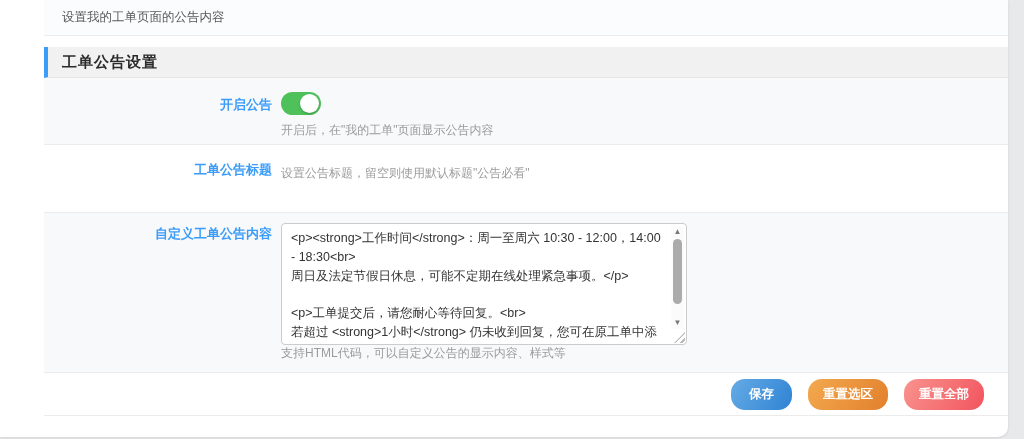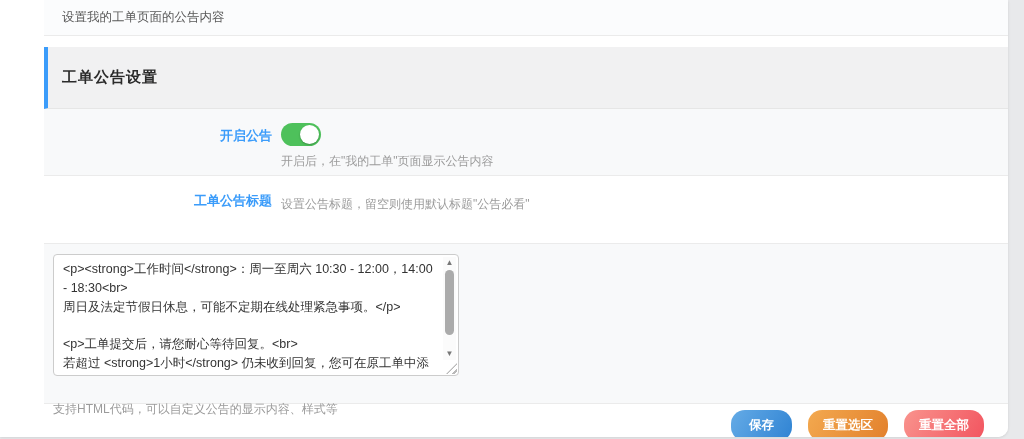--- a/index.html
+++ b/index.html
@@ -26,21 +26,21 @@
     align-items: center;
     padding: 0 18px;
     background: #fbfcfd;
     border-bottom: 1px solid #ebebeb;
     color: #595959;
     font-size: 12.5px;
   }
   .gap { height: 11px; background: #fff; }
 
   .section-header {
-    height: 62px;
+    height: 31px;
     background: #f1f1f2;
     border-left: 4px solid var(--accent, #3b9cfa);
     border-bottom: 1px solid #e6e6e6;
     display: flex;
     align-items: center;
     padding-left: 14px;
   }
   .section-title { font-size: 15px; font-weight: bold; color: #2b2b2b; letter-spacing: 1px; }
 
   .form-row { display: flex; border-bottom: 1px solid #ebebeb; }
@@ -137,21 +137,21 @@
     border-radius: 5px;
     cursor: pointer;
   }
   .grip {
     position: absolute; right: 1px; bottom: 1px;
     width: 11px; height: 11px;
     background: repeating-linear-gradient(135deg, transparent 0 3px, #b9b9b9 3px 4.5px);
     clip-path: polygon(100% 0, 100% 100%, 0 100%);
     cursor: nwse-resize;
   }
-  .row-content .help { margin-top: 25px; }
+  .row-content .help { margin-top: 0; }
 
   
   .actions {
     height: 43px;
     background: #fff;
     border-bottom: 1px solid #ebebeb;
     display: flex;
     justify-content: flex-end;
     align-items: center;
     gap: 16px;
@@ -197,20 +197,21 @@
   </div>
 
   <div class="form-row row-title row-even">
     <div class="row-label">工单公告标题</div>
     <div class="row-control">
       <div class="help">设置公告标题，留空则使用默认标题"公告必看"</div>
     </div>
   </div>
 
   <div class="form-row row-content row-odd">
+    <div class="row-label">自定义工单公告内容</div>
     <div class="row-control">
       <div class="textarea-wrap">
         <textarea spellcheck="false" style="">&lt;p&gt;&lt;strong&gt;工作时间&lt;/strong&gt;：周一至周六 10:30 - 12:00，14:00 - 18:30&lt;br&gt;
 周日及法定节假日休息，可能不定期在线处理紧急事项。&lt;/p&gt;
 
 &lt;p&gt;工单提交后，请您耐心等待回复。&lt;br&gt;
 若超过 &lt;strong&gt;1小时&lt;/strong&gt; 仍未收到回复，您可在原工单中添加一条评论，系统将自动重新提醒我们；或直接联系 &lt;b class="c-blue"&gt;网站右下角在线客服&lt;/b&gt; 或 &lt;b class="c-blue"&gt;QQ客服&lt;/b&gt; 获取即时帮助。&lt;/p&gt;</textarea>
         <div class="scrollbar">
           <div class="sb-btn up">▲</div>
           <div class="sb-thumb"></div>

